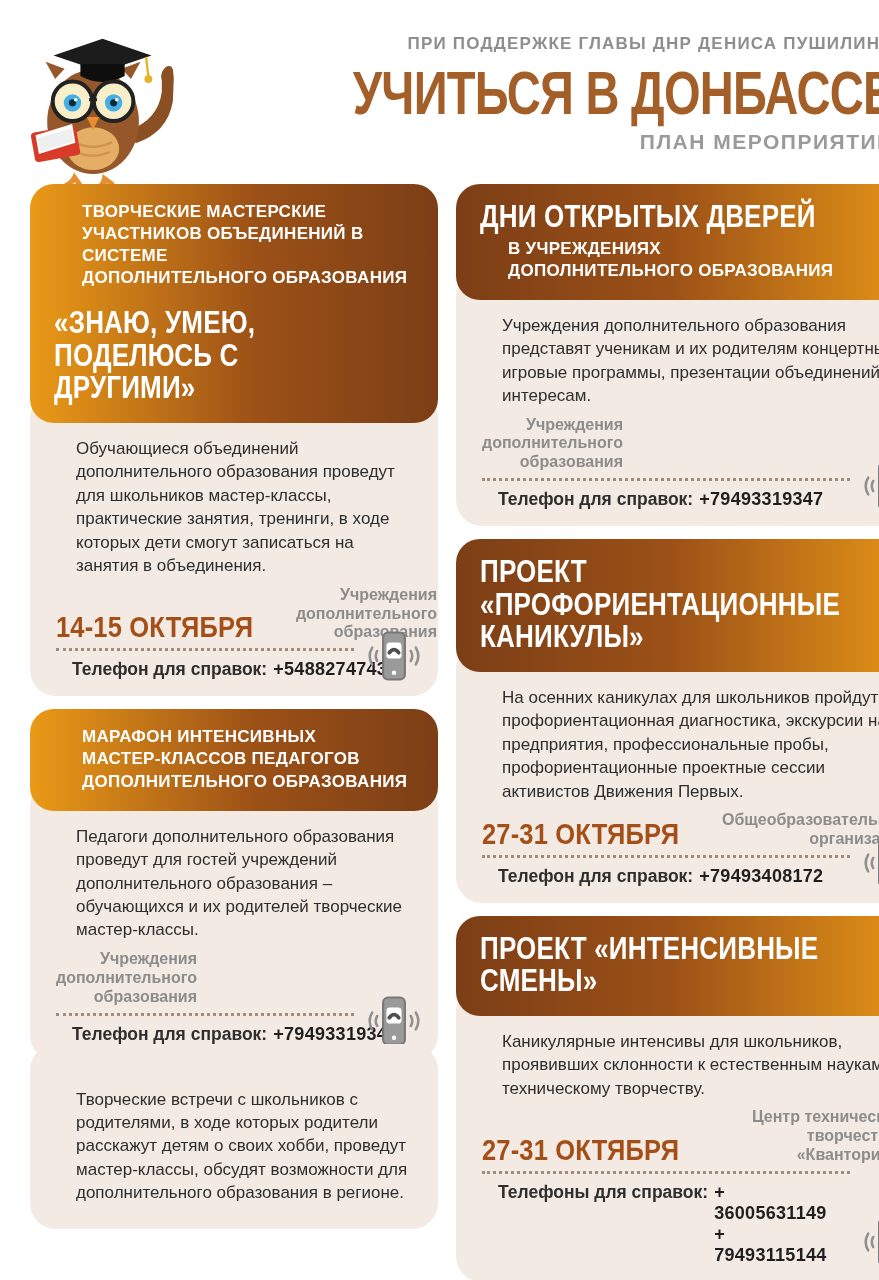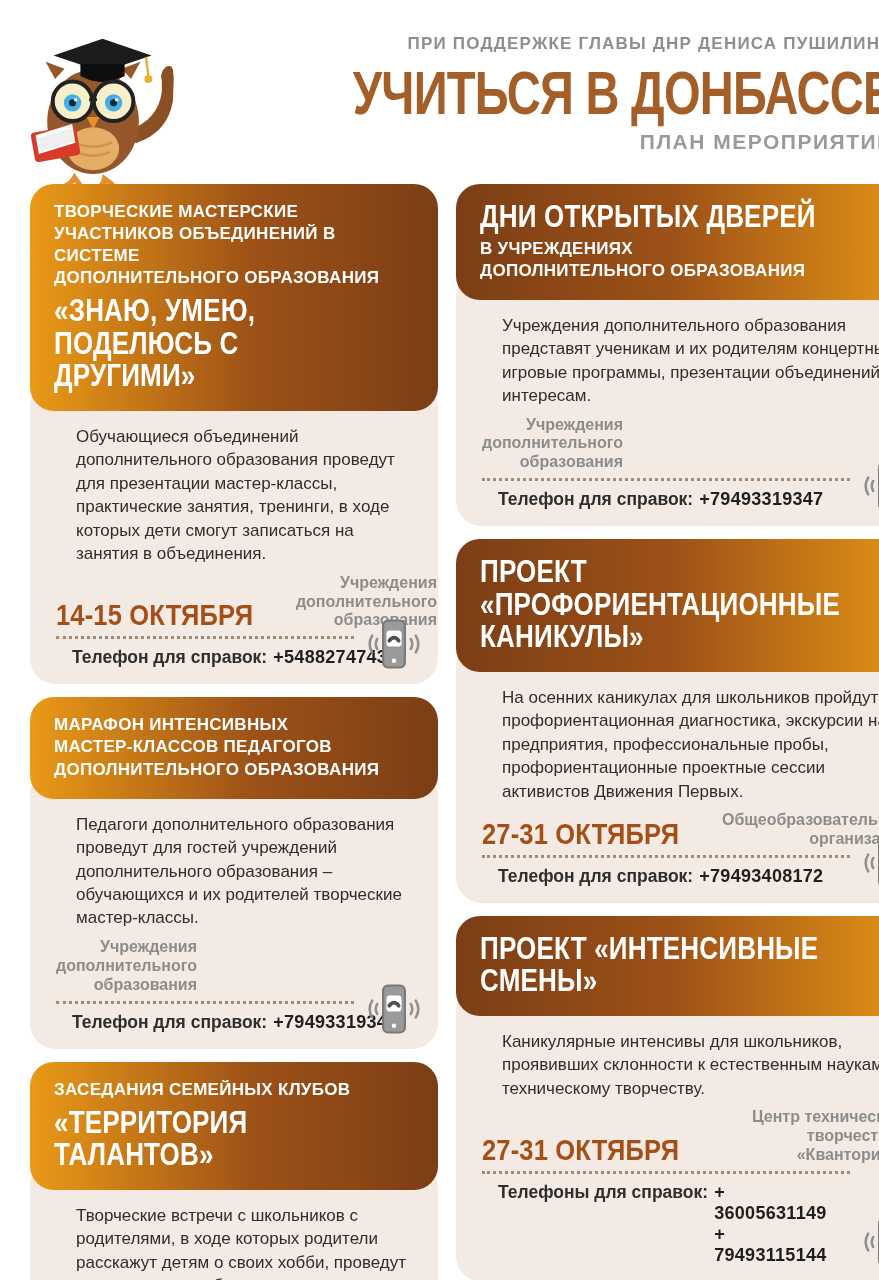--- a/index.html
+++ b/index.html
@@ -25,22 +25,22 @@
   
   .columns { display:grid; grid-template-columns:408px 1fr; column-gap:18px; padding:2px 30px 0; align-items:start; }
 
   .card { margin-bottom:13px; position:relative; }
   .card-header {
     position:relative; z-index:2; border-radius:24px; padding:17px 24px 18px;
     background:linear-gradient(90deg,#ea9a17 0%, #9c5117 55%, #7c3e16 100%);
     display:flex; flex-direction:column;
   }
   .col-right .card-header { background:linear-gradient(90deg,#7c3e16 0%, #9c5117 45%, #ea9a17 100%); }
-  .kicker { color:#ffffff; font-weight:bold; font-size:17px; line-height:1.3; letter-spacing:0.3px; white-space:pre-line; order:0; }
-  .card-title-line { order:1; margin-top:6px; line-height:1.05; }
+  .kicker { color:#ffffff; font-weight:bold; font-size:17px; line-height:1.3; letter-spacing:0.3px; white-space:pre-line; order:0;margin-left:28px; }
+  .card-title-line { order:1; margin-top:18px; line-height:1.05; }
   .card-title-line .cnd {
     display:block; color:#ffffff; font-weight:bold; font-size:31px;
     transform:scaleX(0.84); transform-origin:left center; white-space:pre-line; letter-spacing:0.2px;
   }
   .card-header.title-first .kicker { order:2; margin-top:4px; }
   .card-header.title-first .card-title-line { margin-top:0; }
   .card-header.title-only .card-title-line { margin-top:0; }
 
   .card-body {
     position:relative; z-index:1; background:#f2eae3; border-radius:26px;
@@ -123,21 +123,21 @@
     <div class="card-header">
       <div class="kicker">ТВОРЧЕСКИЕ МАСТЕРСКИЕ
 УЧАСТНИКОВ ОБЪЕДИНЕНИЙ В СИСТЕМЕ
 ДОПОЛНИТЕЛЬНОГО ОБРАЗОВАНИЯ</div>
       <div class="card-title-line">
               <span class="cnd card-title">«ЗНАЮ, УМЕЮ,
 ПОДЕЛЮСЬ С ДРУГИМИ»</span>
             </div>
     </div>
     <div class="card-body">
-      <p class="desc">Обучающиеся объединений дополнительного образования проведут для презентации мастер-классы, практические занятия, тренинги, в ходе которых дети смогут записаться на занятия в объединения.</p>
+      <p class="desc">Обучающиеся объединений дополнительного образования проведут для школьников мастер-классы, практические занятия, тренинги, в ходе которых дети смогут записаться на занятия в объединения.</p>
       <div class="meta">
         <div class="date"><span class="cnd">14-15 ОКТЯБРЯ</span></div>
         <div class="venue">Учреждения
 дополнительного
 образования</div>
       </div>
       <div class="dotted"></div>
       <div class="phone-row">
         <span class="phone-label">Телефон для справок:</span>
         <span class="phones">
@@ -192,26 +192,20 @@
           <rect x="25" y="3" width="26" height="56" rx="6" fill="#9a9a9a" stroke="#787878" stroke-width="2.5"></rect>
           <rect x="29" y="15" width="18" height="19" rx="4" fill="#ffffff"></rect>
           <path d="M32.5 27 q5.5 -7 11 0" stroke="#4f4f4f" stroke-width="4.5" fill="none" stroke-linecap="round"></path>
           <circle cx="38" cy="51" r="2.6" fill="#ffffff"></circle>
         </svg>
       </span>
     </div>
   </article>
 
   <article class="card">
-    <div class="card-header">
-      <div class="kicker">ЗАСЕДАНИЯ СЕМЕЙНЫХ КЛУБОВ</div>
-      <div class="card-title-line">
-              <span class="cnd card-title">«ТЕРРИТОРИЯ ТАЛАНТОВ»</span>
-            </div>
-    </div>
     <div class="card-body">
       <p class="desc">Творческие встречи с школьников с родителями, в ходе которых родители расскажут детям о своих хобби, проведут мастер-классы, обсудят возможности для дополнительного образования в регионе.</p>
 
     </div>
   </article>
 </section>
     <section class="col col-right">
   <article class="card">
     <div class="card-header title-first">
       <div class="kicker">В УЧРЕЖДЕНИЯХ

